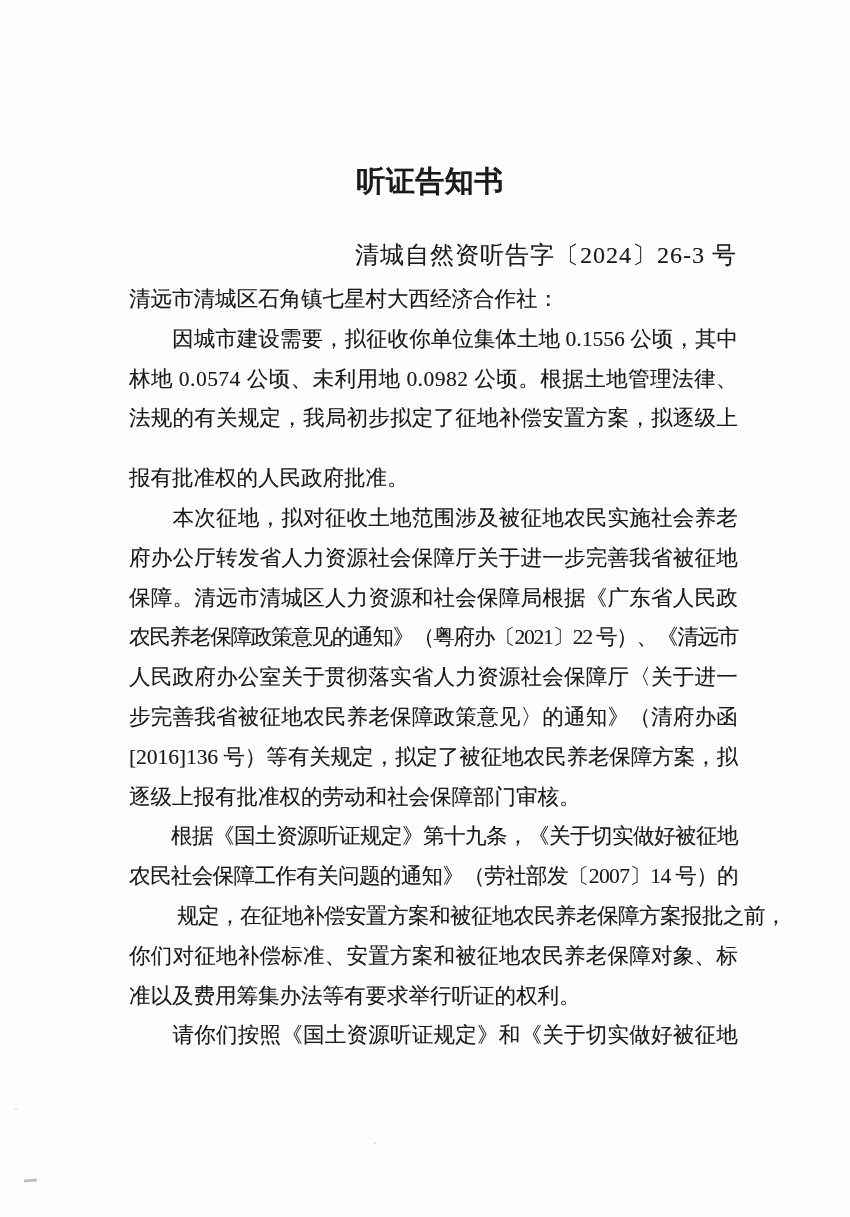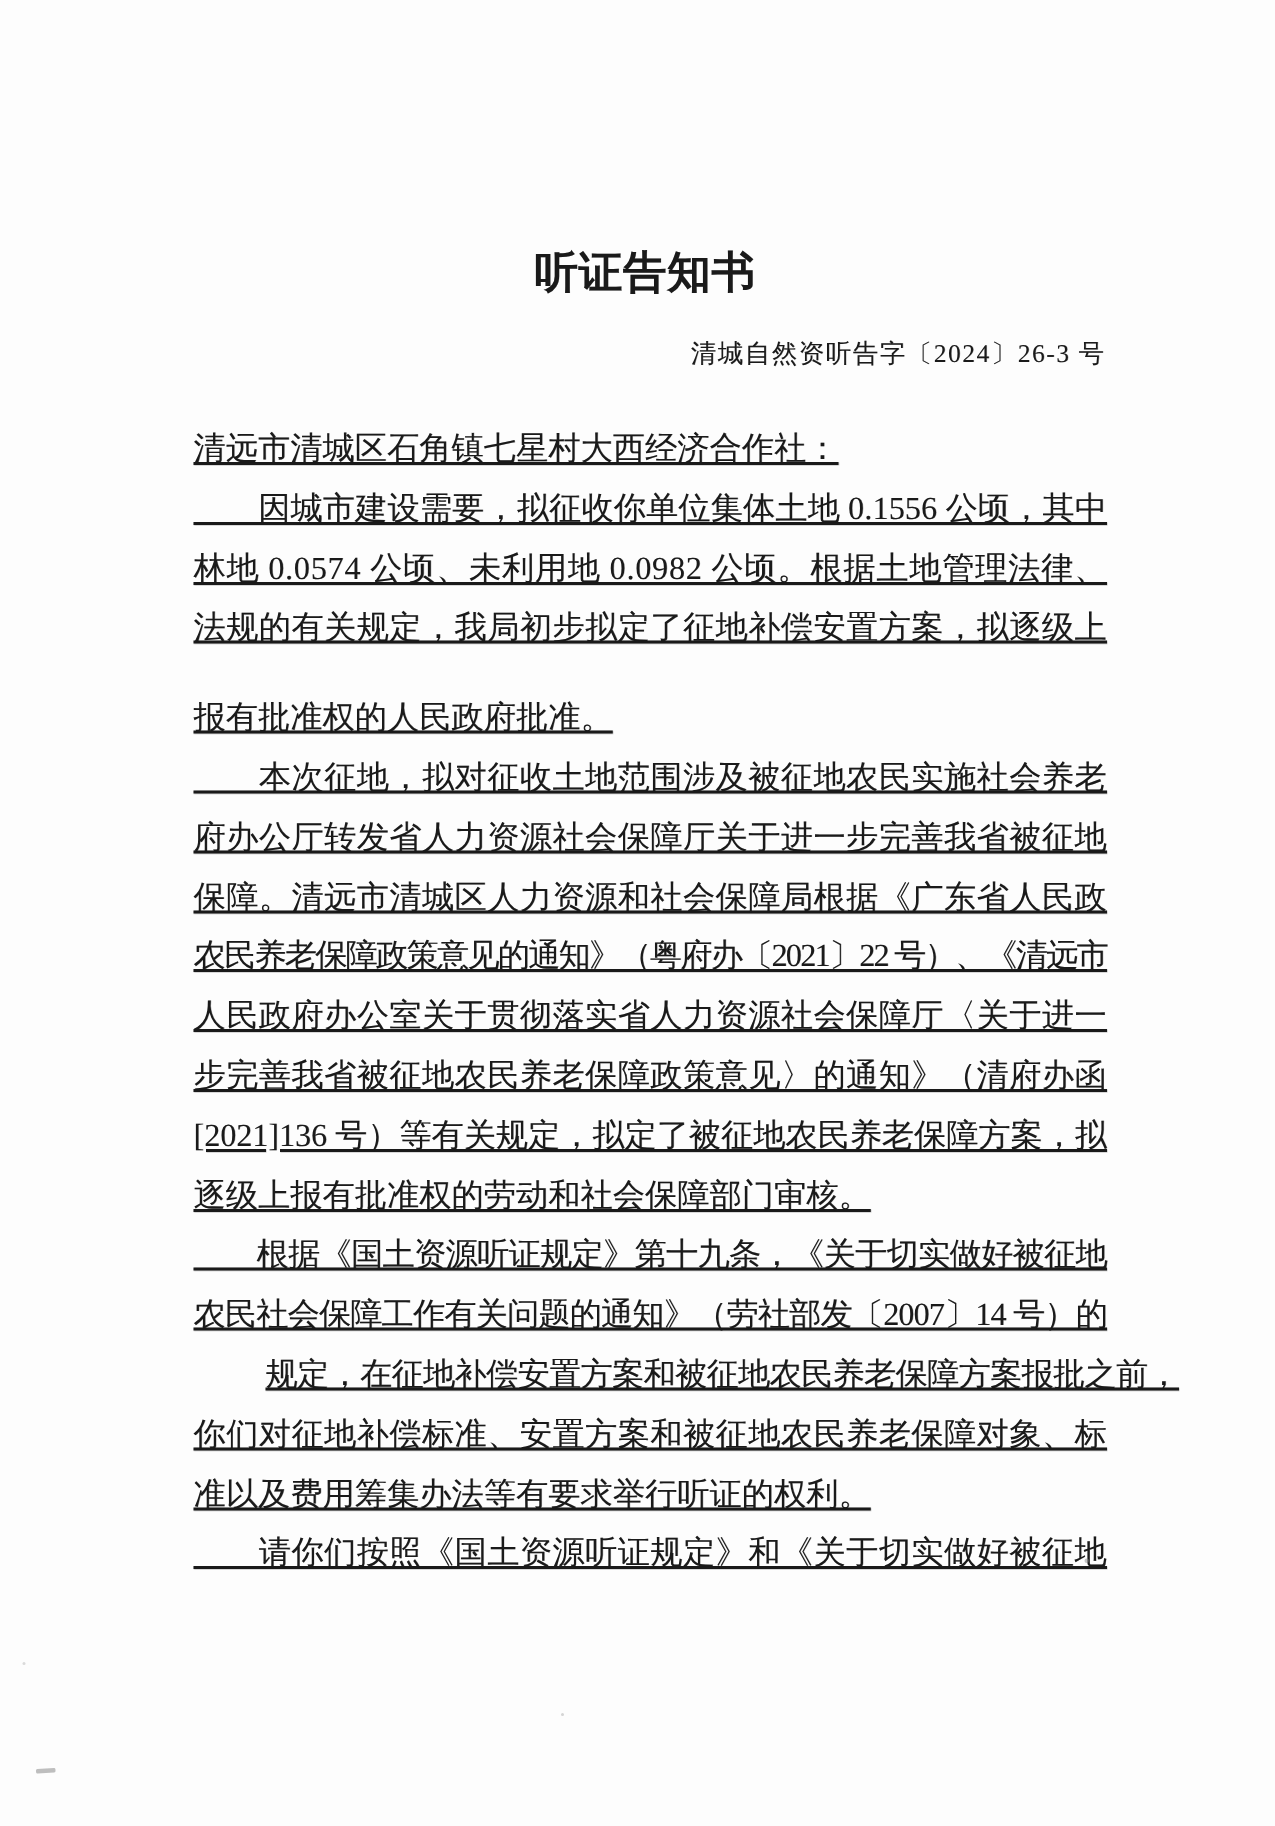--- a/index.html
+++ b/index.html
@@ -24,34 +24,33 @@
     width: 100%;
     margin: 0;
     text-align: center;
     transform: translateX(5px);
     font-size: 29px;
     font-weight: 700;
     letter-spacing: 0.5px;
   }
   .doc-number {
     position: absolute;
-    top: 224px;
+    top: 239px;
     right: 113px;
-    font-size: 17px;
+    font-size: 24px;
     letter-spacing: 1px;
     white-space: nowrap;
   }
   .body-block {
     position: absolute;
     top: 280px;
     left: 129px;
     width: 609px;
     font-size: 21.5px;
     line-height: 39.8px;
-    text-decoration: underline;
   }
   .line {
     white-space: nowrap;
     overflow: visible;
     text-align: left;
   }
   .scan-speck {
     position: absolute;
     background: #8a8a8a;
     border-radius: 1px;
@@ -76,21 +75,21 @@
       <div class="line justify" style="letter-spacing: 0.0492424px;">　　因城市建设需要，拟征收你单位集体土地 0.1556 公顷，其中</div>
       <div class="line justify" style="letter-spacing: 0.47973px;">林地 0.0574 公顷、未利用地 0.0982 公顷。根据土地管理法律、</div>
       <div class="line justify" style="letter-spacing: 0.25px;">法规的有关规定，我局初步拟定了征地补偿安置方案，拟逐级上</div>
       <div class="line" style="letter-spacing: 0px; margin-top: 20px;">报有批准权的人民政府批准。</div>
       <div class="line justify" style="letter-spacing: 0.25px;">　　本次征地，拟对征收土地范围涉及被征地农民实施社会养老</div>
       <div class="line justify" style="letter-spacing: 0.25px;">府办公厅转发省人力资源社会保障厅关于进一步完善我省被征地</div>
       <div class="line justify" style="letter-spacing: 0.25px;">保障。清远市清城区人力资源和社会保障局根据《广东省人民政</div>
       <div class="line justify" style="letter-spacing: -1.21691px;">农民养老保障政策意见的通知》（粤府办〔2021〕22 号）、《清远市</div>
       <div class="line justify" style="letter-spacing: 0.25px;">人民政府办公室关于贯彻落实省人力资源社会保障厅〈关于进一</div>
       <div class="line justify" style="letter-spacing: 0.25px;">步完善我省被征地农民养老保障政策意见〉的通知》（清府办函</div>
-      <div class="line justify" style="letter-spacing: -0.0574449px;">[2021]136 号）等有关规定，拟定了被征地农民养老保障方案，拟</div>
+      <div class="line justify" style="letter-spacing: -0.0574449px;">[2016]136 号）等有关规定，拟定了被征地农民养老保障方案，拟</div>
       <div class="line" style="letter-spacing: 0px;">逐级上报有批准权的劳动和社会保障部门审核。</div>
       <div class="line justify" style="letter-spacing: -0.5px;">　　根据《国土资源听证规定》第十九条，《关于切实做好被征地</div>
       <div class="line justify" style="letter-spacing: -0.602273px;">农民社会保障工作有关问题的通知》（劳社部发〔2007〕14 号）的</div>
       <div class="line justify" style="letter-spacing: -0.5px; margin-left: 48px;">规定，在征地补偿安置方案和被征地农民养老保障方案报批之前，</div>
       <div class="line justify" style="letter-spacing: 0.25px;">你们对征地补偿标准、安置方案和被征地农民养老保障对象、标</div>
       <div class="line" style="letter-spacing: 0px;">准以及费用筹集办法等有要求举行听证的权利。</div>
       <div class="line justify" style="letter-spacing: 0.25px;">　　请你们按照《国土资源听证规定》和《关于切实做好被征地</div>
     </div>
 
   <div class="scan-speck speck-dash"></div>

